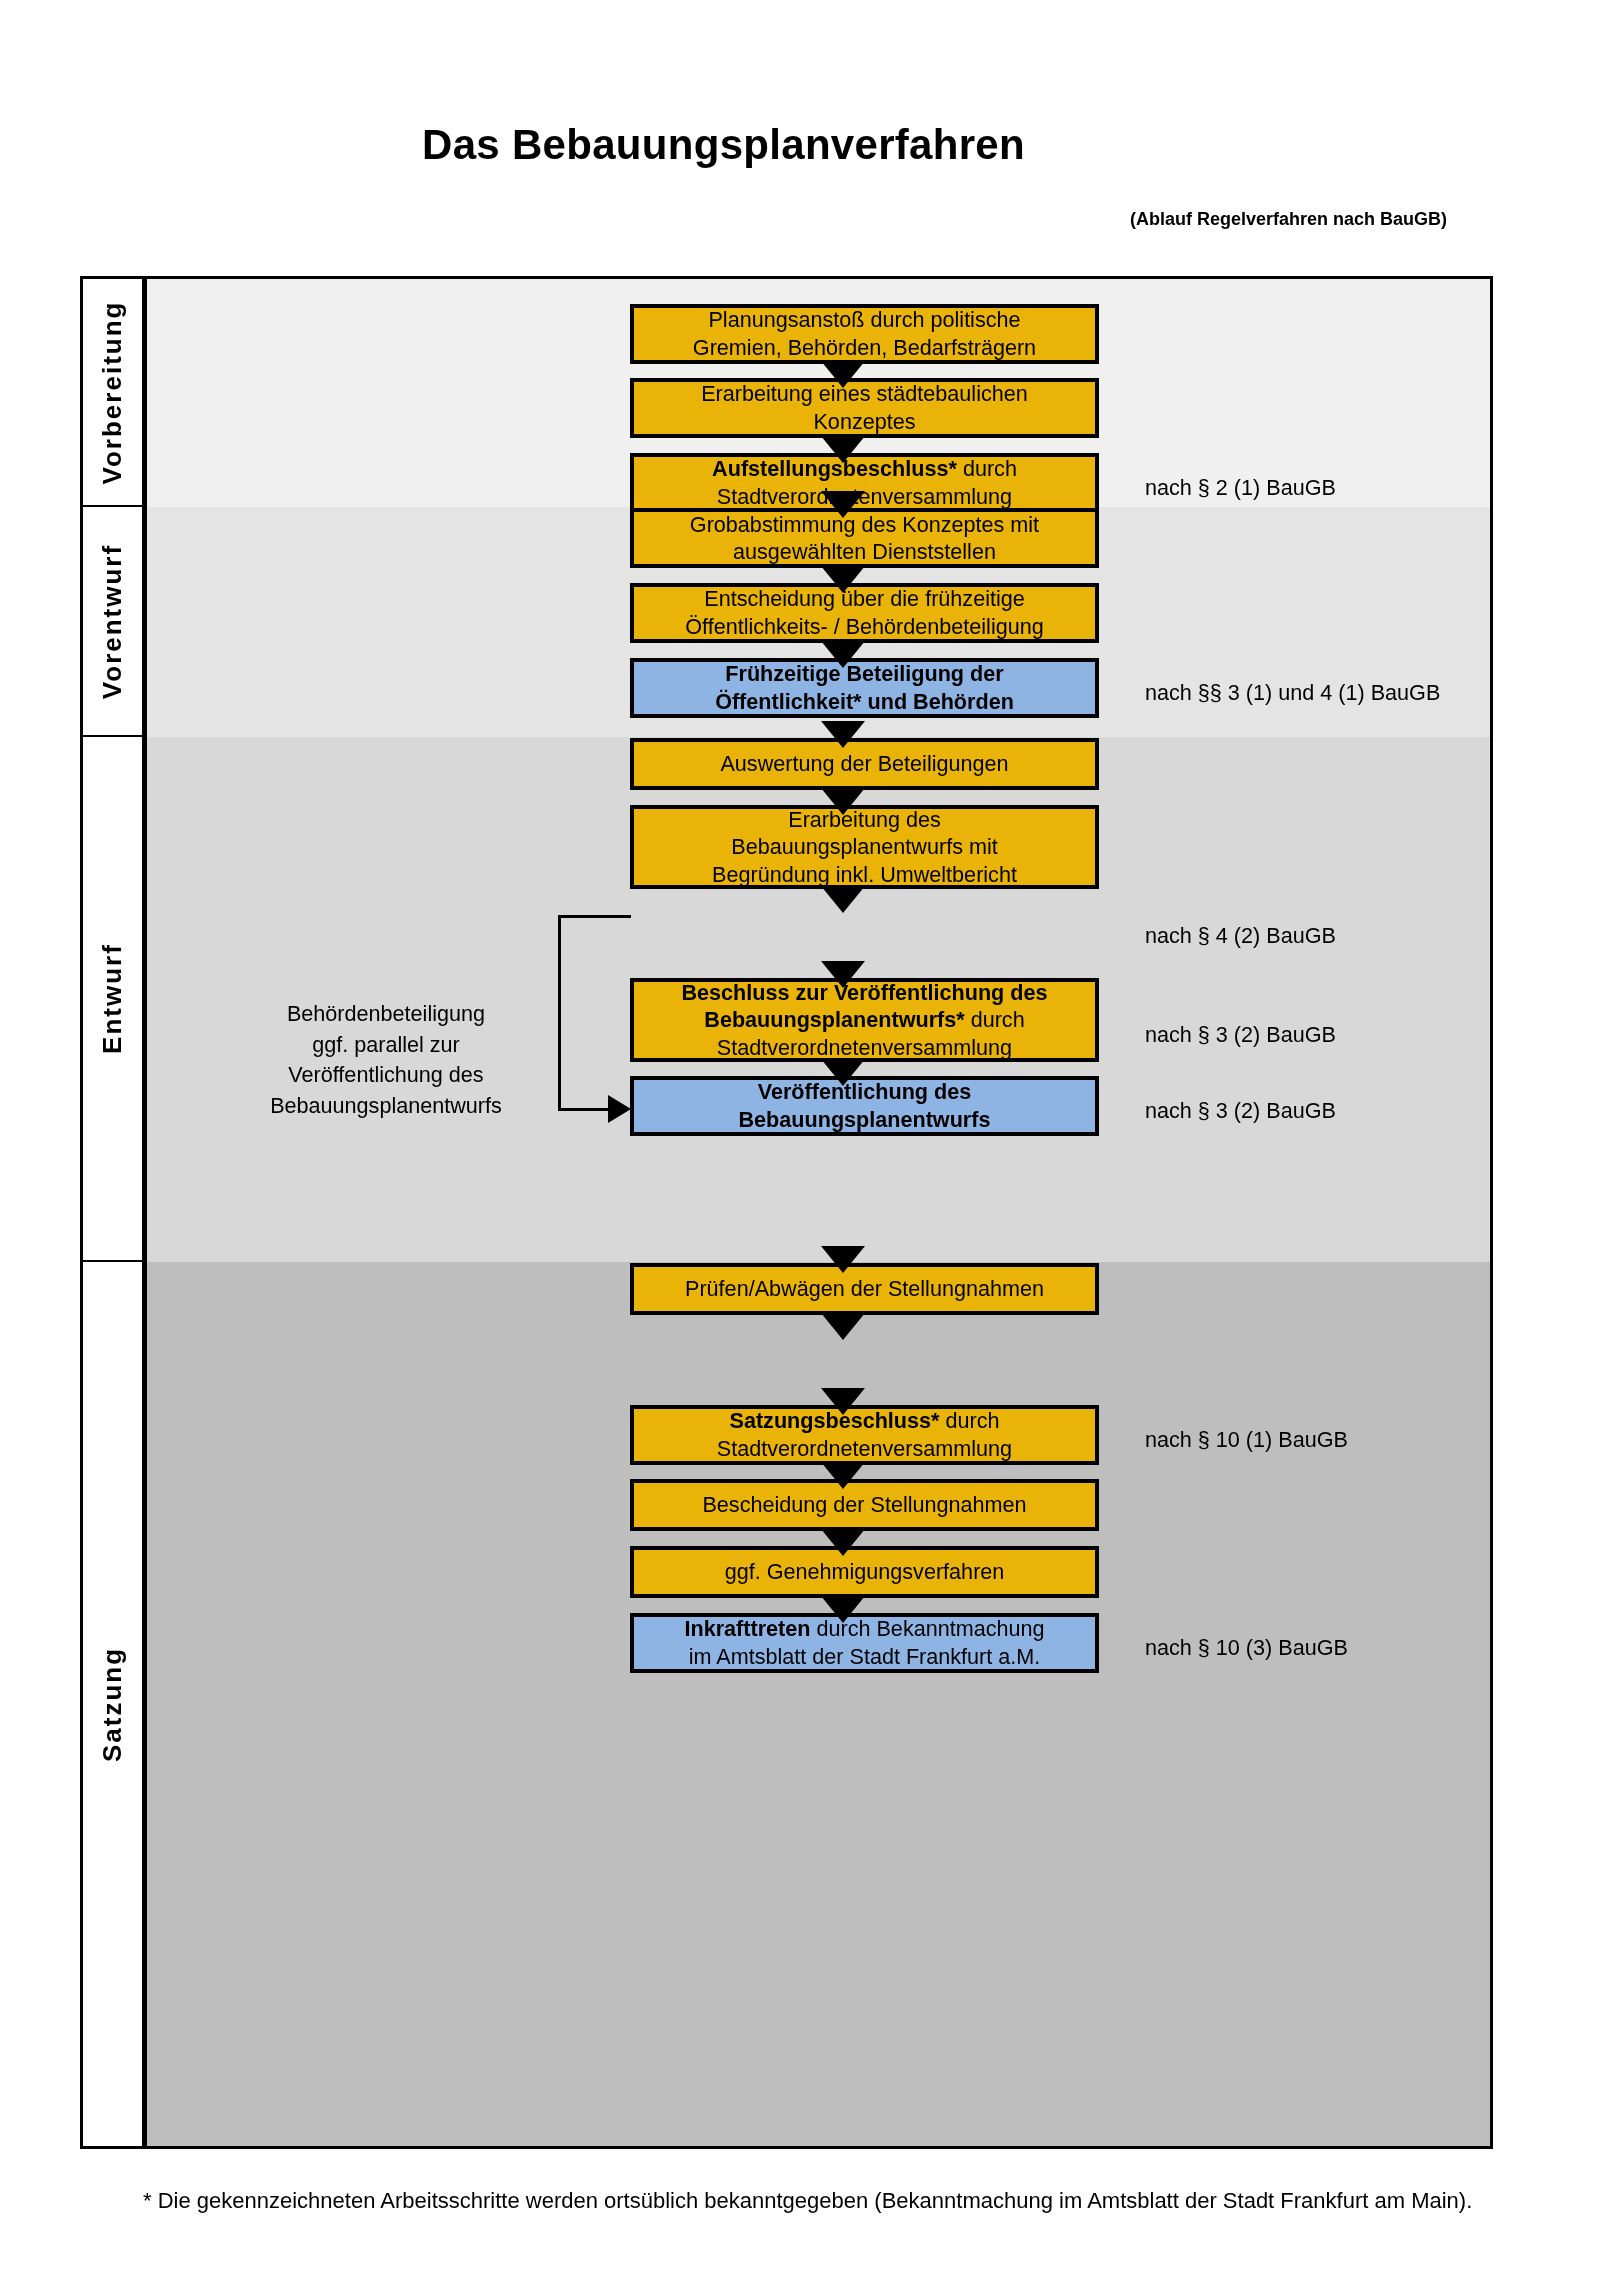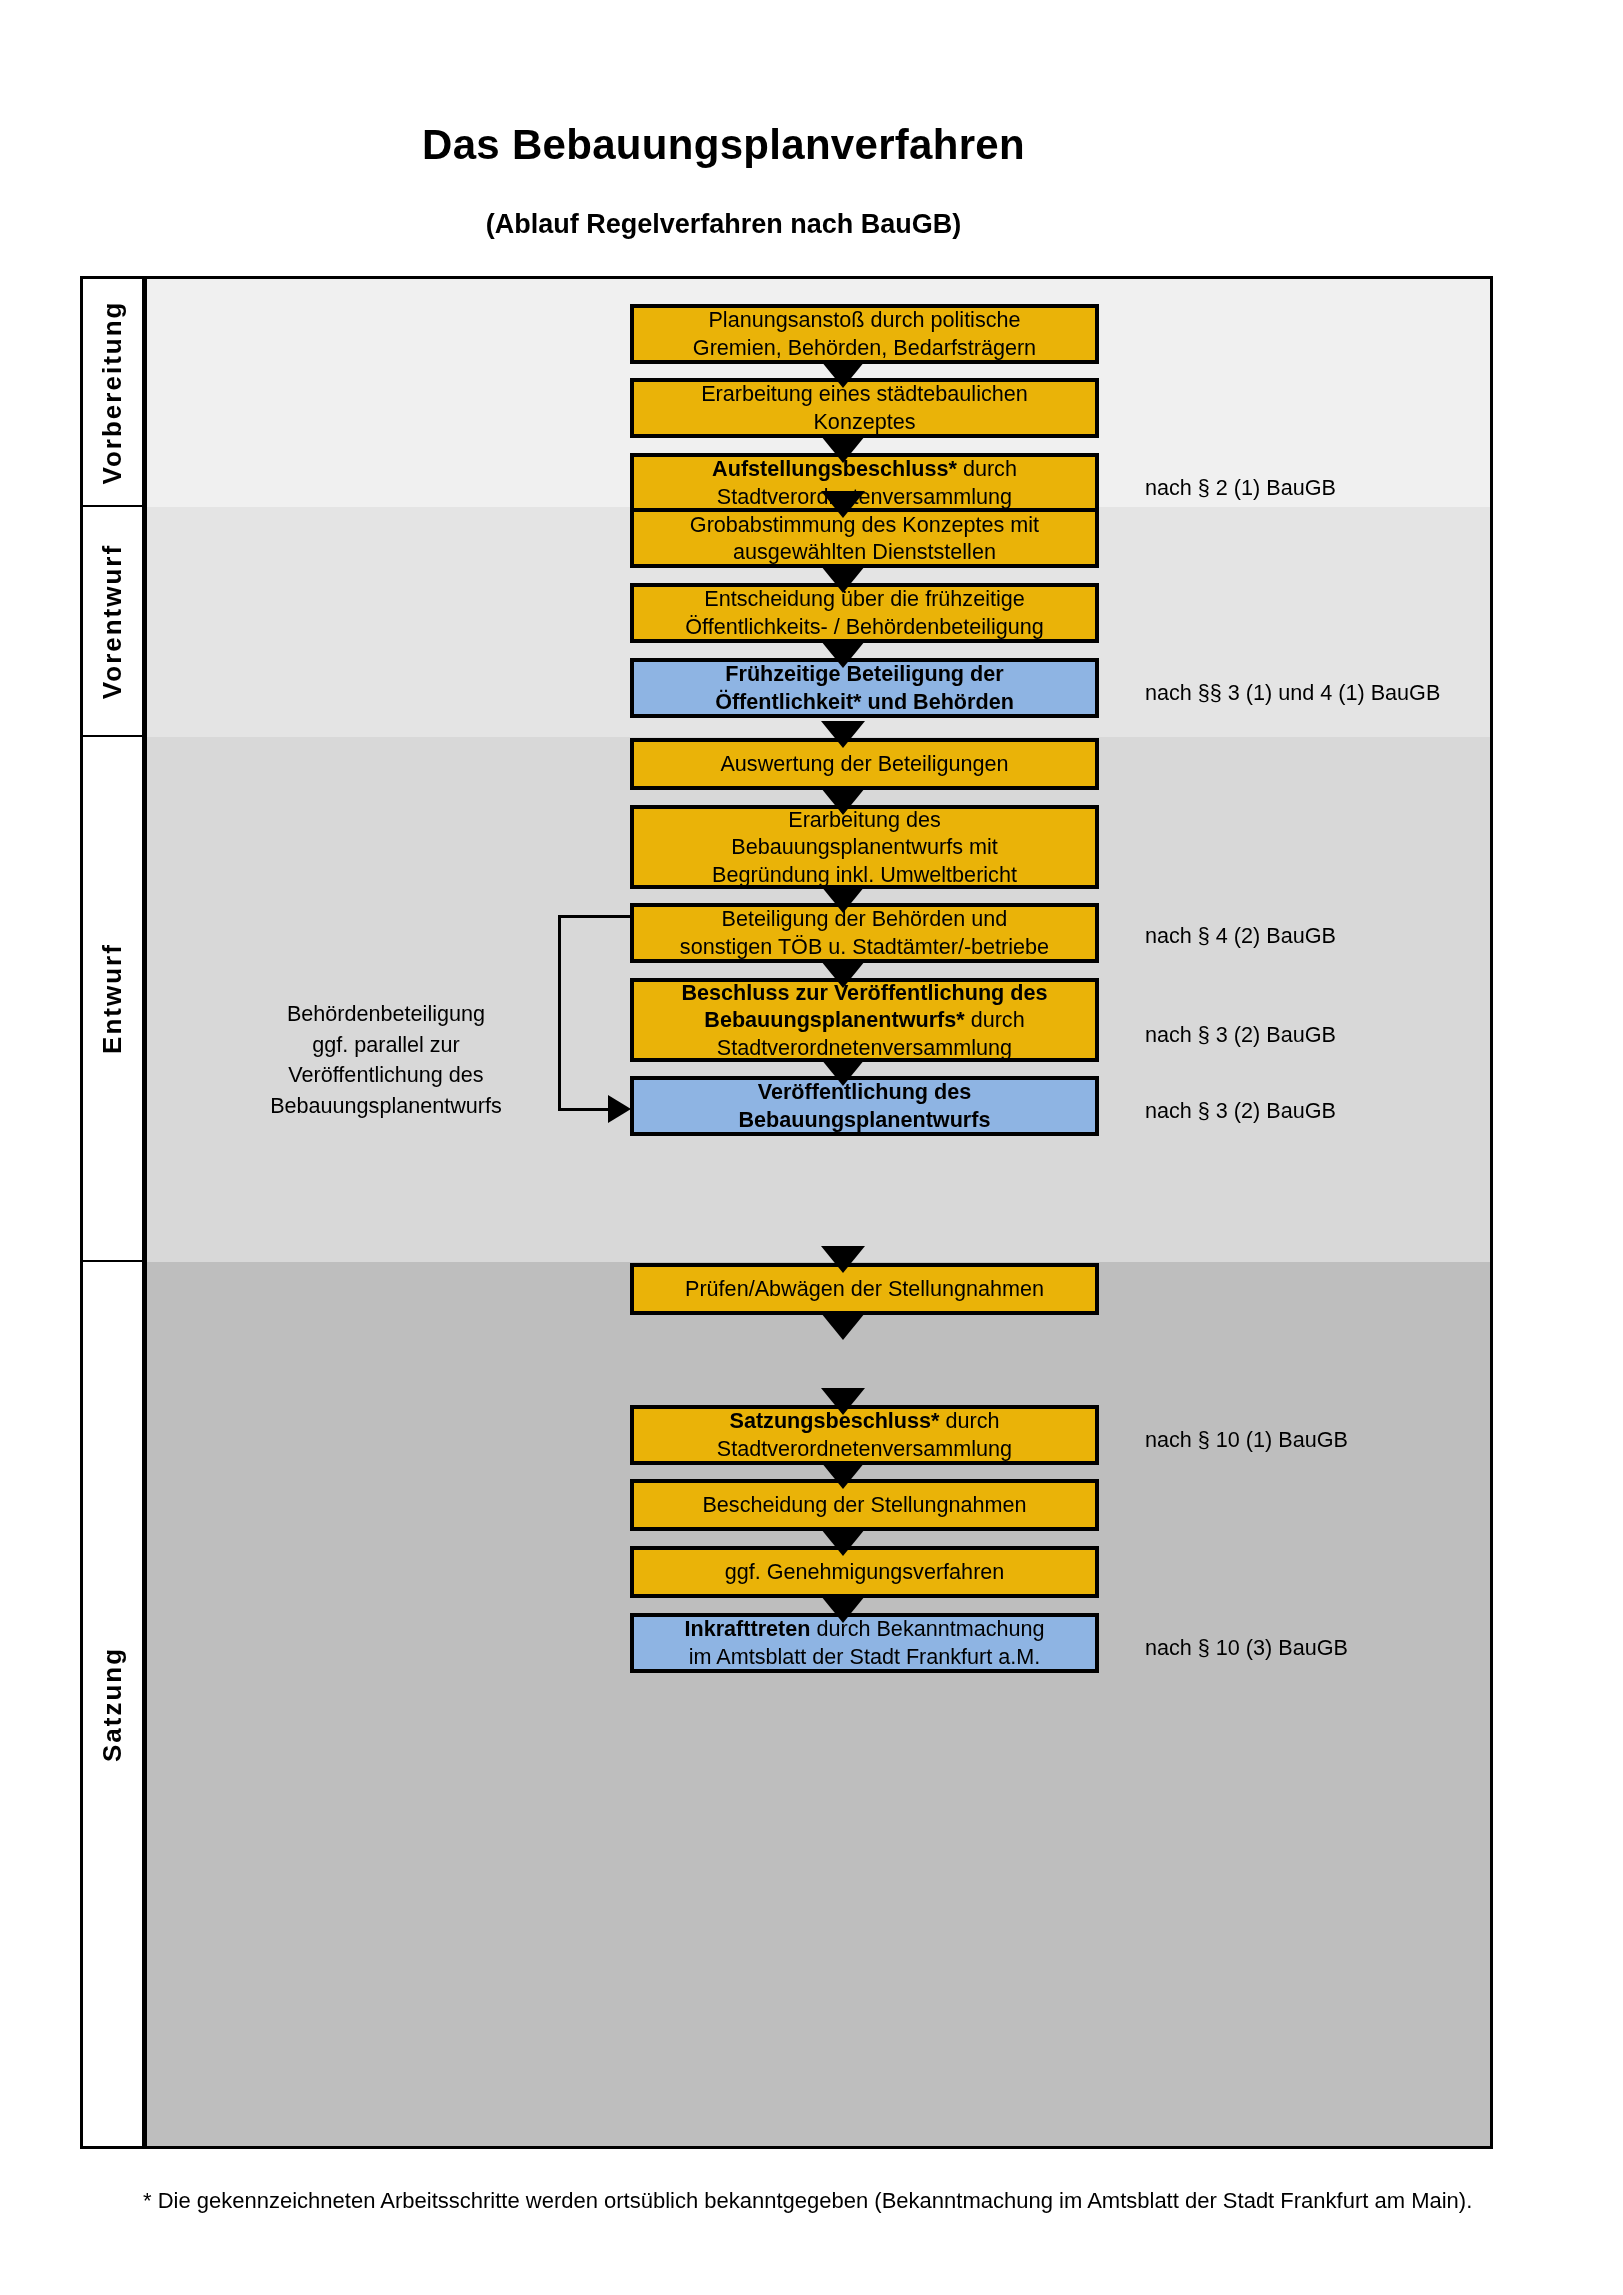--- a/index.html
+++ b/index.html
@@ -21,22 +21,22 @@
     top: 121px;
     text-align: center;
     font-size: 42px;
     font-weight: bold;
     letter-spacing: 0.3px;
   }
   .subtitle {
     position: absolute;
     left: 0; right: 0;
     top: 209px;
-    text-align: center;
-    font-size: 27px;
+    text-align: right;
+    font-size: 18px;
     font-weight: bold;
   }
 
   
   .frame {
     position: absolute;
     left: 80px;
     top: 276px;
     width: 1413px;
     height: 1873px;
@@ -262,26 +262,20 @@
 
         <div class="node" style="top:68px; height:84px;">
           <div>
             <span>Erarbeitung des</span><br>
             <span>Bebauungsplanentwurfs mit</span><br>
             <span>Begründung inkl. Umweltbericht</span>
           </div>
         </div>
         <div class="arrow" style="top:149px;"></div>
 
-        <div class="node" style="top:166px; height:60px;">
-          <div>
-            <span>Beteiligung der Behörden und</span><br>
-            <span>sonstigen TÖB u. Stadtämter/-betriebe</span>
-          </div>
-        </div>
         <div class="arrow" style="top:224px;"></div>
 
         <div class="node" style="top:241px; height:84px;">
           <div>
             <span class="b">Beschluss zur Veröffentlichung des</span><br>
             <span class="b">Bebauungsplanentwurfs*</span><span> durch</span><br>
             <span>Stadtverordnetenversammlung</span>
           </div>
         </div>
         <div class="arrow" style="top:322px;"></div>

